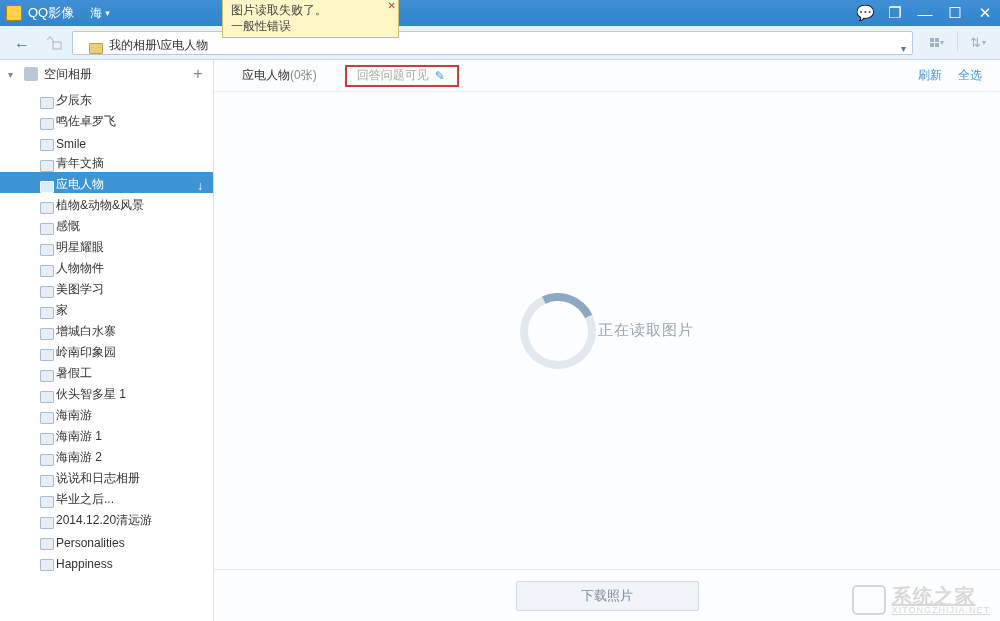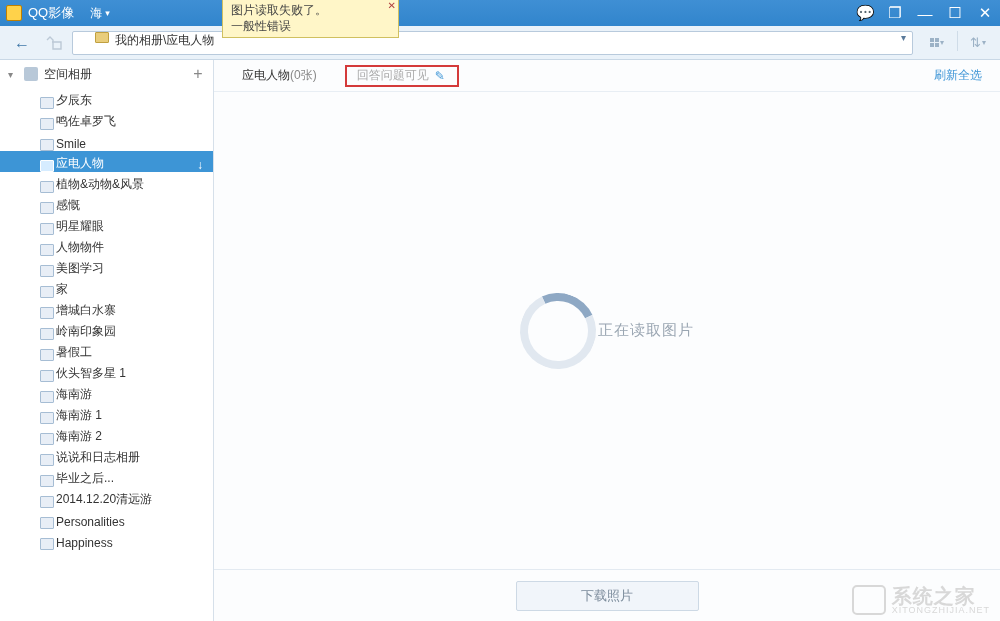--- a/index.html
+++ b/index.html
@@ -13,21 +13,21 @@
   .titlebar .spacer { flex: 1; }
   .titlebar .win-btns { display: flex; gap: 12px; align-items: center; }
   .titlebar .win-btns span { cursor: pointer; font-size: 15px; width: 18px; text-align: center; }
 
   .tooltip { position: absolute; left: 222px; top: -2px; width: 177px; height: 40px; background: #fff6c8; border: 1px solid #d0c060; font-size: 12px; color: #444; padding: 3px 8px; line-height: 16px; z-index: 20; }
   .tooltip .close-x { position: absolute; right: 2px; top: -1px; color: #b04040; font-size: 10px; cursor: pointer; }
 
   .navbar { height: 34px; background: #eaf2f9; border-bottom: 1px solid #c9d8e6; display: flex; align-items: center; padding: 0 8px; gap: 4px; position: relative; }
   .nav-btn { width: 28px; height: 24px; display: flex; align-items: center; justify-content: center; color: #4078a8; cursor: pointer; font-size: 16px; }
   .nav-btn.disabled { color: #bcc9d6; cursor: default; }
-  .path-box { flex: 1; height: 24px; background: #fff; border: 1px solid #b8cadc; border-radius: 2px; display: flex; align-items: flex-start; padding: 0 22px; font-size: 12px; color: #333; position: relative; }
+  .path-box { flex: 1; height: 24px; background: #fff; border: 1px solid #b8cadc; border-radius: 2px; display: flex; align-items: flex-end; padding: 0 16px; font-size: 12px; color: #333; position: relative; }
   .path-box .folder-ic { width: 14px; height: 11px; background: #e9cd7b; border: 1px solid #c0a040; border-radius: 1px; margin-right: 6px; }
   .path-box .path-caret { position: absolute; right: 6px; color: #5a7a9a; font-size: 10px; cursor: pointer; }
   .view-ctrls { display: flex; gap: 6px; margin-left: 6px; }
   .view-ctrl { width: 28px; height: 24px; display: flex; align-items: center; justify-content: center; color: #9cb2c6; cursor: pointer; gap: 1px; }
   .view-ctrl .grid4 { display: grid; grid-template-columns: 4px 4px; grid-template-rows: 4px 4px; gap: 1px; }
   .view-ctrl .grid4 div { background: #9cb2c6; }
   .divider-v { width: 1px; height: 20px; background: #cfdce8; }
 
   .body-wrap { display: flex; height: calc(621px - 26px - 34px); position: relative; }
   .sidebar { width: 214px; border-right: 1px solid #d6e0ea; background: #fff; display: flex; flex-direction: column; font-size: 12px; color: #333; overflow-y: auto; padding-bottom: 4px; }
@@ -41,30 +41,30 @@
   .tree-item.selected .album-ic { background: #d6ecff; border-color: #fff; }
   .tree-item.selected::after { content: "↓"; position: absolute; right: 10px; color: #fff; font-size: 12px; }
 
   .main { flex: 1; display: flex; flex-direction: column; background: #fcfdfe; position: relative; }
   .main-header { height: 32px; display: flex; align-items: center; padding: 0 18px 0 28px; font-size: 12px; border-bottom: 1px solid #e8eef4; gap: 0; }
   .main-header .album-title { color: #333; }
   .main-header .album-count { color: #888; }
   .vis-box { margin-left: 28px; color: #aaa; display: flex; align-items: center; gap: 6px; border: 2px solid #d43a3a; padding: 2px 12px 2px 10px; height: 22px; }
   .vis-box .pencil { color: #3d95d6; cursor: pointer; }
   .main-header .hdr-spacer { flex: 1; }
-  .main-header .hdr-link { color: #3d95d6; cursor: pointer; }
+  .main-header .hdr-link { color: #3d95d6; cursor: pointer; margin-left: 16px; }
 
   .main-center { flex: 1; display: flex; flex-direction: row; align-items: center; justify-content: center; gap: 2px; }
   .spinner { width: 76px; height: 76px; border-radius: 50%; border: 8px solid #e1e8f0; border-top-color: #8ea8c4; transform: rotate(20deg); }
   .loading-text { color: #9aa6b2; font-size: 15px; letter-spacing: 1px; }
 
   .main-footer { height: 52px; border-top: 1px solid #e3eaf1; display: flex; align-items: center; justify-content: center; }
   .download-btn { width: 183px; height: 30px; background: #f1f5fa; border: 1px solid #cdd9e5; border-radius: 2px; color: #7a8a9a; font-size: 13px; display: flex; align-items: center; justify-content: center; cursor: pointer; }
 
-  .watermark { position: absolute; right: 10px; bottom: 6px; display: flex; align-items: center; gap: 6px; color: #d8d8d8; font-family: "Microsoft YaHei"; pointer-events: none; z-index:30;}
+  .watermark { position: absolute; right: 10px; bottom: 6px; display: flex; align-items: center; gap: 6px; color: #d8d8d8; font-family: "Microsoft YaHei"; pointer-events: none; z-index:30;text-decoration:underline;}
   .watermark .house { width: 34px; height: 30px; border: 2px solid #d8d8d8; border-radius: 5px; position: relative; background: transparent; }
   .watermark .texts { display: flex; flex-direction: column; line-height: 1; }
   .watermark .big { font-size: 20px; font-weight: bold; letter-spacing: 1px; }
   .watermark .small { font-size: 9px; letter-spacing: 1px; }
 </style>
 </head>
 <body>
 
 <div class="titlebar">
   <div class="logo"></div>
@@ -133,20 +133,24 @@
           <div class="album-ic"></div>
           <span>夕辰东</span>
         </div>
         <div class="tree-item">
           <div class="album-ic"></div>
           <span>鸣佐卓罗飞</span>
         </div>
         <div class="tree-item">
           <div class="album-ic"></div>
           <span>Smile</span>
+        </div>
+        <div class="tree-item">
+          <div class="album-ic"></div>
+          <span>青年文摘</span>
         </div>
         <div class="tree-item selected">
           <div class="album-ic"></div>
           <span>应电人物</span>
         </div>
         <div class="tree-item">
           <div class="album-ic"></div>
           <span>植物&amp;动物&amp;风景</span>
         </div>
         <div class="tree-item">

